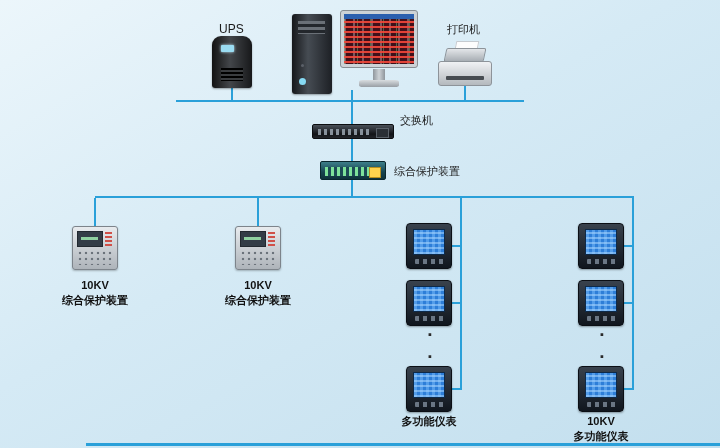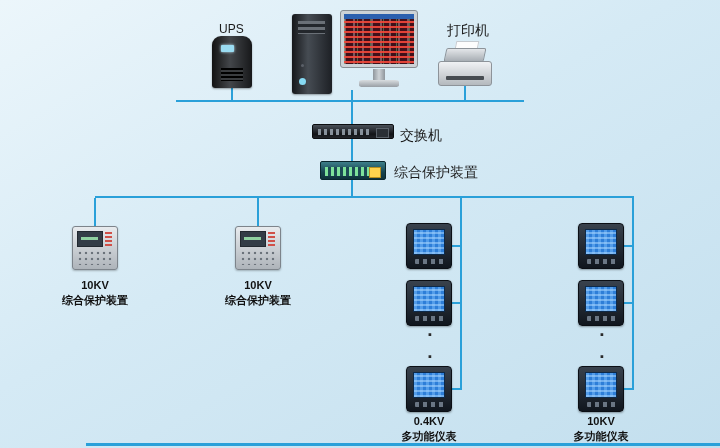--- a/index.html
+++ b/index.html
@@ -6,21 +6,21 @@
   html,body { width:720px; height:448px; }
   body { font-family:"Liberation Sans","DejaVu Sans",sans-serif; }
 
   .stage { position:relative; width:720px; height:448px; overflow:hidden;
            background:linear-gradient(150deg,#ecf6fb 0%,#d5eaf5 45%,#c3dfee 100%); }
 
   
   .line { position:absolute; background:#2aa0d9; }
 
   
-  .lbl  { position:absolute; font-size:14px; color:#1b1b1b; white-space:nowrap; }
+  .lbl  { position:absolute; font-size:11px; color:#1b1b1b; white-space:nowrap; }
   .lbl2 { position:absolute; width:110px; text-align:center; font-size:11px;
           font-weight:bold; color:#111; line-height:1.35; }
 
   
   .ups { position:absolute; left:212px; top:36px; width:40px; height:52px;
          background:linear-gradient(90deg,#121212,#43464a 45%,#17181a);
          border-radius:9px 9px 3px 3px; box-shadow:0 1px 2px rgba(0,0,0,.35); }
   .ups::before { content:""; position:absolute; left:9px; top:9px; width:13px; height:7px;
                  background:#9adcf2; border-radius:1px; box-shadow:0 0 3px #bfeafd; }
   .ups::after { content:""; position:absolute; left:9px; bottom:7px; width:22px; height:13px;
@@ -152,21 +152,21 @@
 
   <div class="lbl" style="left:447px;top:22px">打印机</div>
   <div class="printer">
     <div class="pr-paper"></div>
     <div class="pr-top"></div>
     <div class="pr-body"></div>
     <div class="pr-slot"></div>
   </div>
 
   <div class="switch"></div>
-  <div class="lbl" style="left:400px;top:127px">交换机</div>
+  <div class="lbl" style="left:400px;top:113px">交换机</div>
 
   <div class="serial"></div>
   <div class="lbl" style="left:394px;top:164px">综合保护装置</div>
 
   <div class="prot" style="left:72px;top:226px">
     <div class="pscr"></div>
     <div class="pleds"></div>
     <div class="pbtns"></div>
   </div>
   <div class="lbl2" style="left:40px;top:278px">
@@ -188,21 +188,20 @@
       <div class="mscr"></div>
     </div>
   <div class="meter" style="left:406px;top:280px">
       <div class="mscr"></div>
     </div>
   <div class="vdots" style="left:421px;top:324px">···</div>
   <div class="meter" style="left:406px;top:366px">
       <div class="mscr"></div>
     </div>
   <div class="lbl2" style="left:374px;top:414px">
-    <div>0.4KV</div>
     <div>多功能仪表</div>
   </div>
 
   <div class="meter" style="left:578px;top:223px">
       <div class="mscr"></div>
     </div>
   <div class="meter" style="left:578px;top:280px">
       <div class="mscr"></div>
     </div>
   <div class="vdots" style="left:593px;top:324px">···</div>

